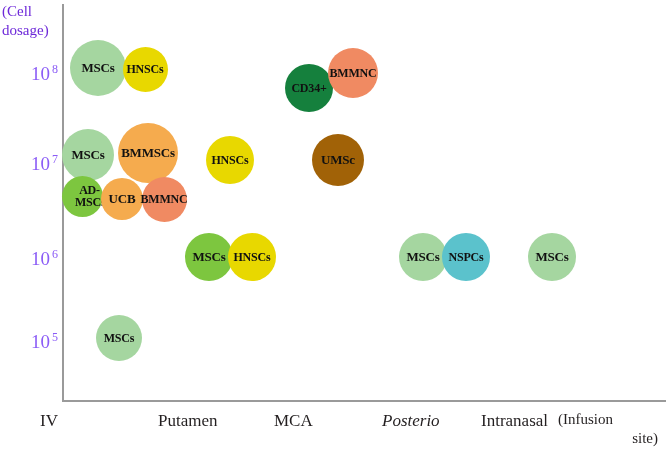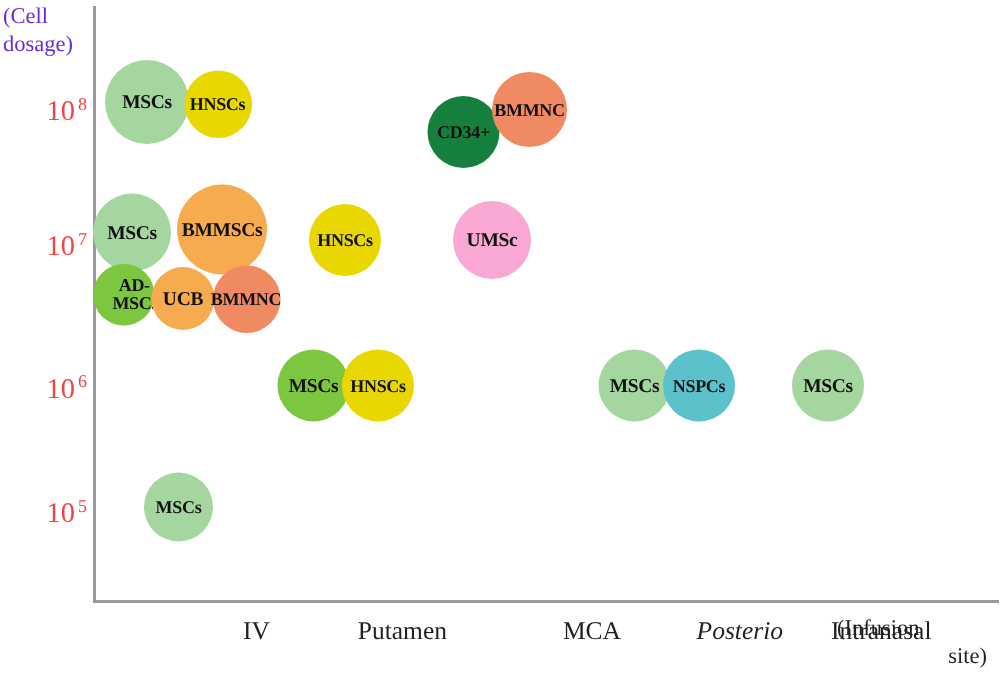--- a/index.html
+++ b/index.html
@@ -49,40 +49,40 @@
   #y-axis-caption span { display: block; }
   
   .y-tick {
     position: absolute;
     right: 0;
     width: 56px;
     text-align: right;
     font-size: 19px;
     line-height: 19px;
     white-space: nowrap;
-    color: #ef4444;
+    color: #8b5cf6;
   }
   .y-tick .exp {
     font-size: 12px;
     vertical-align: super;
     padding-left: 2px;
   }
   .y-tick-wrap {
     position: absolute;
     left: 0;
     width: 58px;
     height: 0;
   }
   
   .x-tick {
     position: absolute;
     top: 410px;
     font-size: 17px;
     line-height: 21px;
-    text-align: right;
+    text-align: left;
     color: #231f20;
   }
   .x-tick span { display: block; }
   #x-tick-infusion {
     text-align: left;
     font-size: 15px;
     line-height: 19px;
   }
   #x-tick-infusion .line2 { text-align: right; }
   
@@ -191,21 +191,21 @@
       </div>
       <div class="bubble" style="left: 228px; top: 233px; width: 48px; height: 48px; background: rgb(232, 216, 0); font-size: 12px;">
         <span class="lbl">HNSCs</span>
       </div>
       <div class="bubble" style="left: 285px; top: 64px; width: 48px; height: 48px; background: #15803d; font-size: 12px;">
         <span class="lbl">CD34+</span>
       </div>
       <div class="bubble" style="left: 328px; top: 48px; width: 50px; height: 50px; background: rgb(240, 138, 98); font-size: 12px;">
         <span class="lbl">BMMNC</span>
       </div>
-      <div class="bubble" style="left: 302px; top: 134px; width: 52px; height: 52px; background: #f9a8d4; font-size: 13px;">
+      <div class="bubble" style="left: 312px; top: 134px; width: 52px; height: 52px; background: #a16207; font-size: 13px;">
         <span class="lbl">UMSc</span>
       </div>
       <div class="bubble" style="left: 399px; top: 233px; width: 48px; height: 48px; background: rgb(165, 214, 160); font-size: 13px;">
         <span class="lbl">MSCs</span>
       </div>
       <div class="bubble" style="left: 442px; top: 233px; width: 48px; height: 48px; background: rgb(91, 194, 204); font-size: 12px;">
         <span class="lbl">NSPCs</span>
       </div>
       <div class="bubble" style="left: 528px; top: 233px; width: 48px; height: 48px; background: rgb(165, 214, 160); font-size: 13px;">
         <span class="lbl">MSCs</span>

